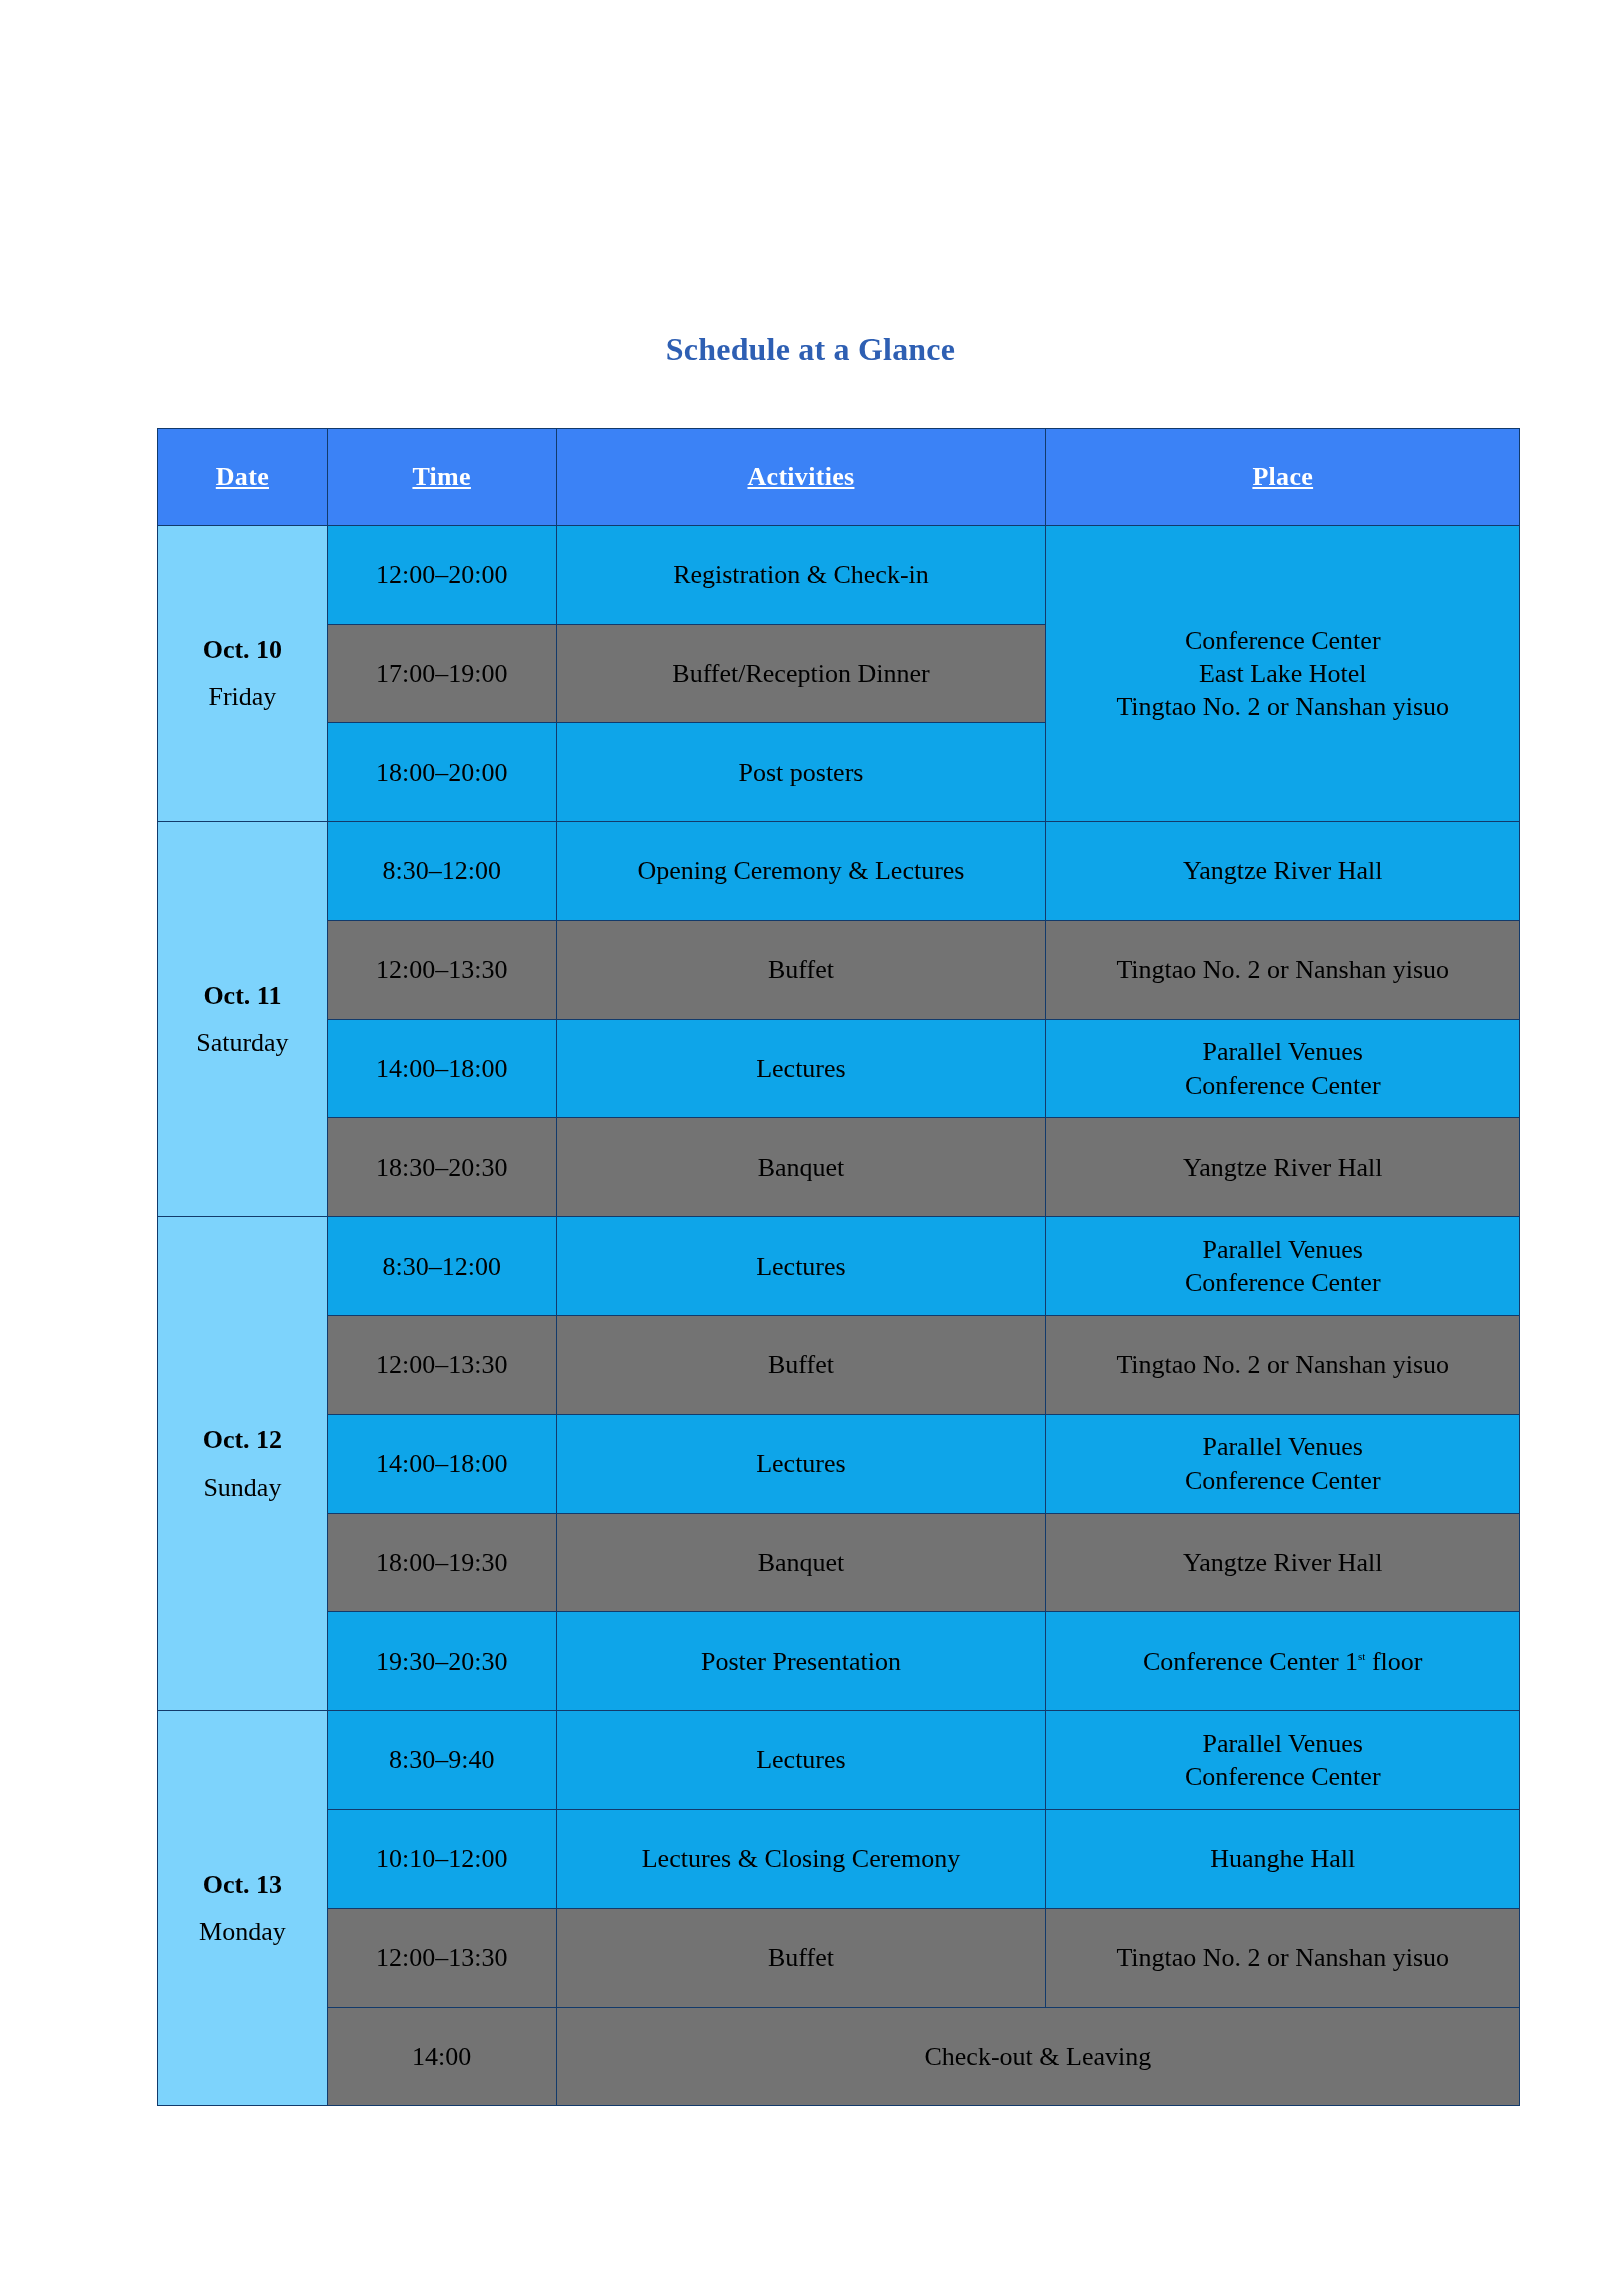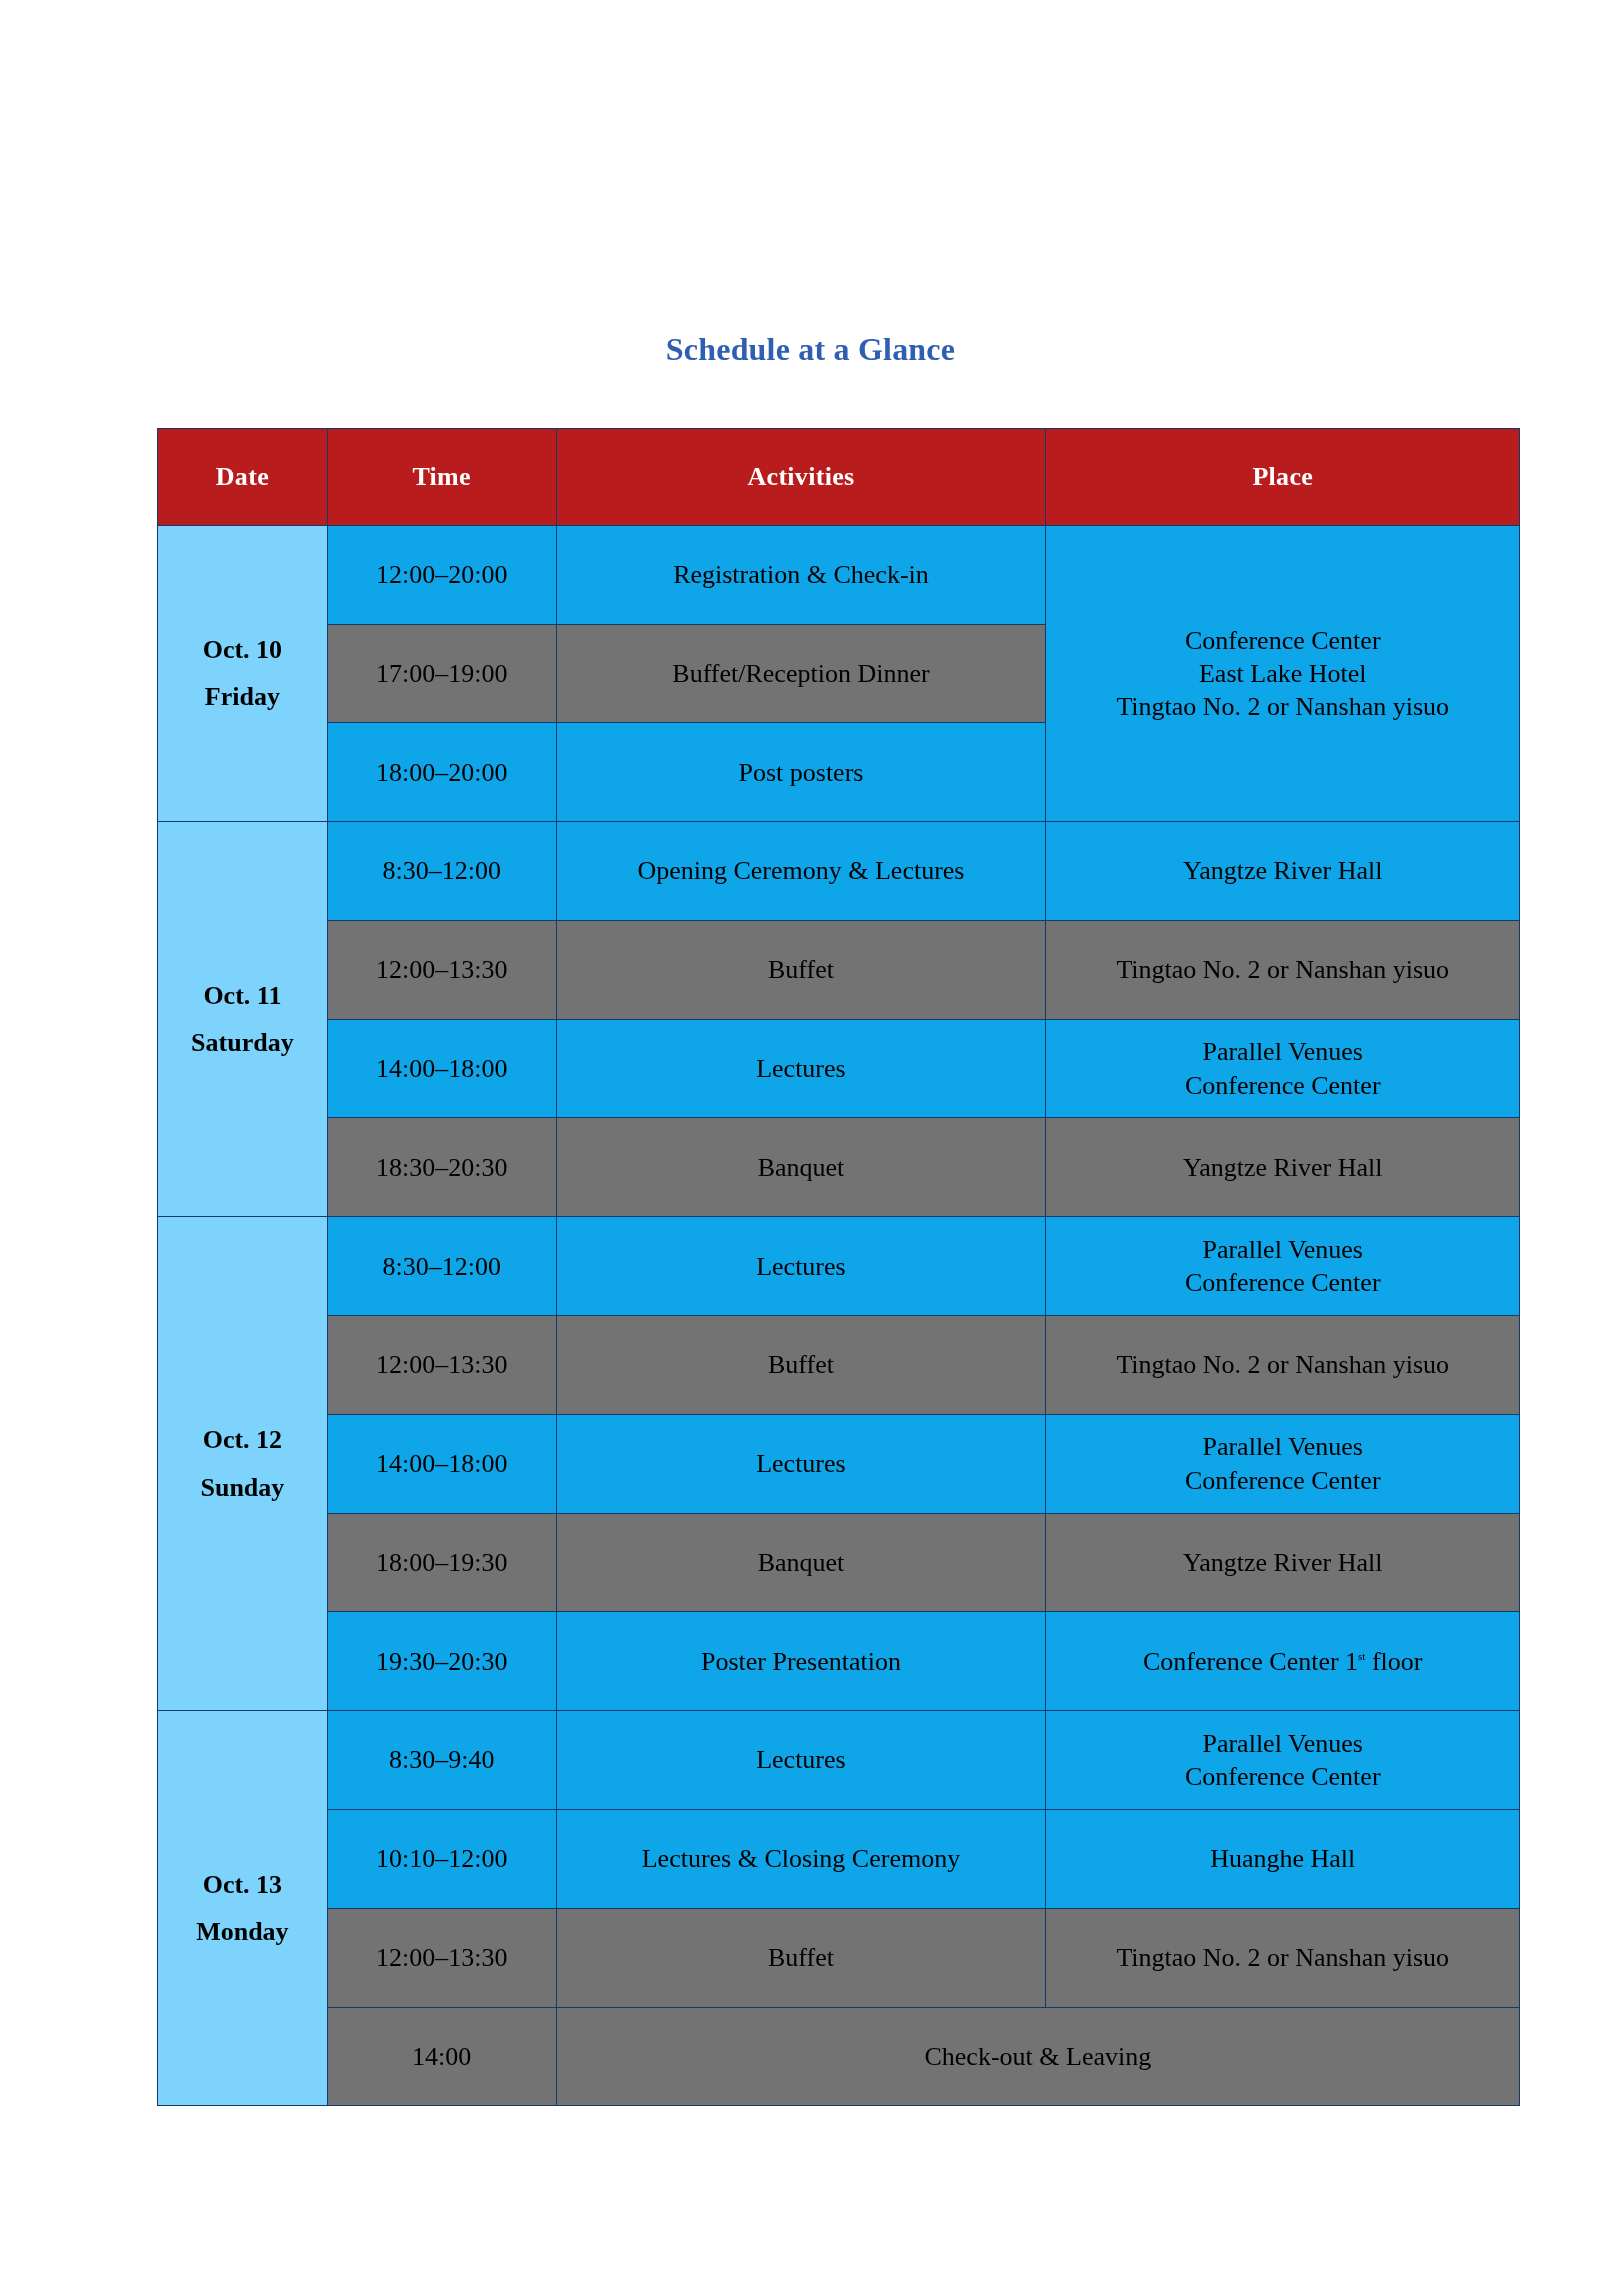--- a/index.html
+++ b/index.html
@@ -45,47 +45,48 @@
   table.schedule td, table.schedule th {
     border: 1px solid #123a6b;
     text-align: center;
     vertical-align: middle;
     font-size: 26px;
     line-height: 1.28;
     padding: 5.9px 5.9px;
     font-family: "Liberation Serif", serif;
   }
   thead th {
-    background: #b91c1c;
+    background: #3b82f6;
     color: #ffffff;
     font-weight: bold;
     font-size: 29px;
     height: 84px;
     letter-spacing: 0.3px;
+    text-decoration: underline;
   }
   .col-date { width: 157px; }
   .col-time { width: 216px; }
   .col-act  { width: 477px; }
   .col-place{ width: 461px; }
 
   td.shade { background: #0ea5e9; }
   td.plain { background: #737373; }
 
   td.date-cell {
     background: #7dd3fc;
     font-size: 26px;
     line-height: 1.35;
   }
   td.date-cell .d-name {
     font-weight: bold;
     display: block;
   }
   td.date-cell .d-day {
     display: block;
-    font-weight: bold;
+    font-weight: normal;
     margin-top: 14px;
   }
   .row-h-1 { height: 86px; }
   td.two-line { line-height: 1.33; }
   sup { font-size: 11px; vertical-align: super; line-height: 0; }
 </style>
 </head>
 <body>
 
 <div class="page">

